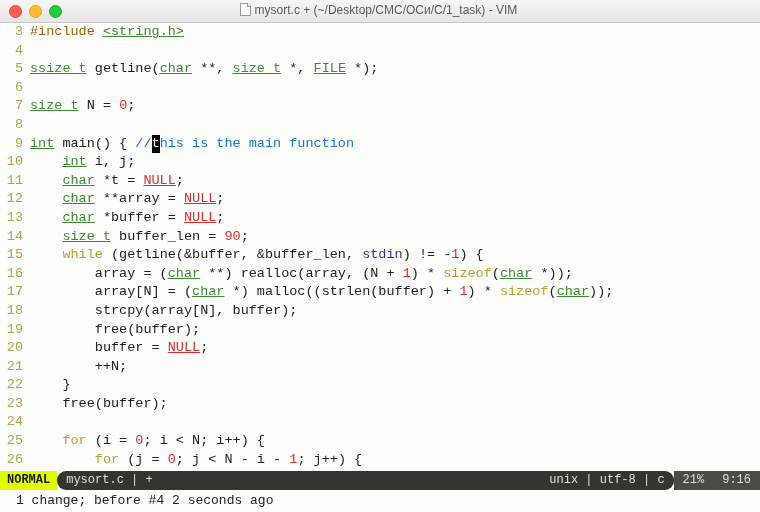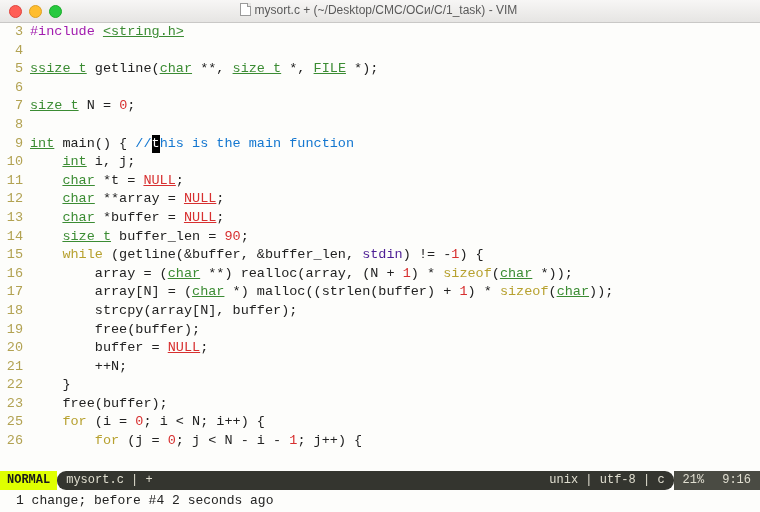--- a/index.html
+++ b/index.html
@@ -70,21 +70,21 @@
     white-space: pre;
   }
   .gutter {
     width: 23px;
     text-align: right;
     padding-right: 7px;
     color: #b2a252;
     flex: 0 0 auto;
   }
   .code { flex: 1 1 auto; }
-  .t-pre { color: #a21caf; }       
+  .t-pre { color: #a16207; }       
   .t-type { color: #3b8c33; text-decoration: underline; }      
   .t-kw   { color: #b7a12f; }      
   .t-num  { color: #d72f2f; }      
   .t-ident{ color: #4c1d95; }      
   .t-null { color: #d72f2f; text-decoration: underline; }
   .t-cmt  { color: #1477d0; }
   .cursor-block {
     display: inline-block;
     background: #000;
     color: #fff;
@@ -155,20 +155,21 @@
     <div class="line"><span class="gutter">14</span><span class="code">    <span class="t-type">size_t</span> buffer_len = <span class="t-num">90</span>;</span></div>
     <div class="line"><span class="gutter">15</span><span class="code">    <span class="t-kw">while</span> (getline(&amp;buffer, &amp;buffer_len, <span class="t-ident">stdin</span>) != -<span class="t-num">1</span>) {</span></div>
     <div class="line"><span class="gutter">16</span><span class="code">        array = (<span class="t-type">char</span> **) realloc(array, (N + <span class="t-num">1</span>) * <span class="t-kw">sizeof</span>(<span class="t-type">char</span> *));</span></div>
     <div class="line"><span class="gutter">17</span><span class="code">        array[N] = (<span class="t-type">char</span> *) malloc((strlen(buffer) + <span class="t-num">1</span>) * <span class="t-kw">sizeof</span>(<span class="t-type">char</span>));</span></div>
     <div class="line"><span class="gutter">18</span><span class="code">        strcpy(array[N], buffer);</span></div>
     <div class="line"><span class="gutter">19</span><span class="code">        free(buffer);</span></div>
     <div class="line"><span class="gutter">20</span><span class="code">        buffer = <span class="t-null">NULL</span>;</span></div>
     <div class="line"><span class="gutter">21</span><span class="code">        ++N;</span></div>
     <div class="line"><span class="gutter">22</span><span class="code">    }</span></div>
     <div class="line"><span class="gutter">23</span><span class="code">    free(buffer);</span></div>
+    <div class="line"><span class="gutter">24</span><span class="code"></span></div>
     <div class="line"><span class="gutter">25</span><span class="code">    <span class="t-kw">for</span> (i = <span class="t-num">0</span>; i &lt; N; i++) {</span></div>
     <div class="line"><span class="gutter">26</span><span class="code">        <span class="t-kw">for</span> (j = <span class="t-num">0</span>; j &lt; N - i - <span class="t-num">1</span>; j++) {</span></div>
   </div>
 
 <div class="statusbar">
   <div class="sb-mode">NORMAL</div>
   <div class="sb-file">
     <span>mysort.c | +</span>
     <span>unix | utf-8 | c</span>
   </div>

